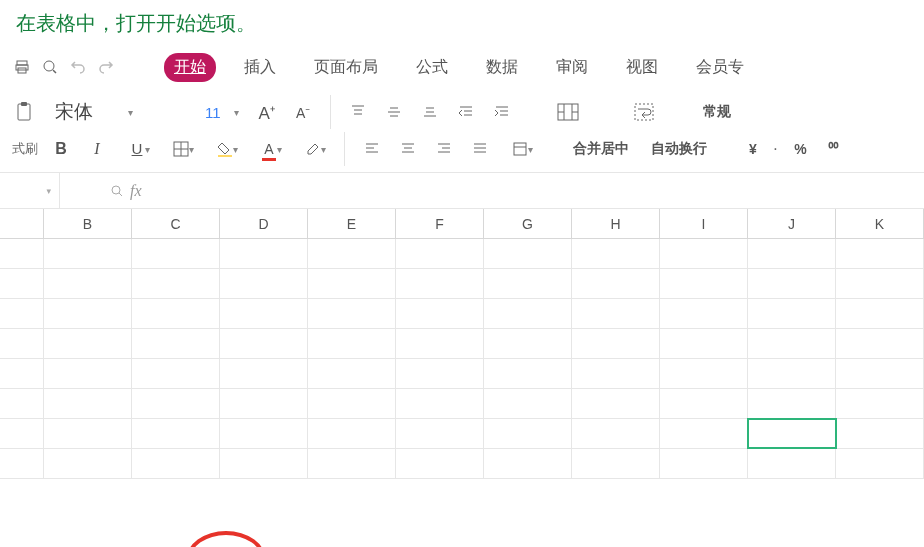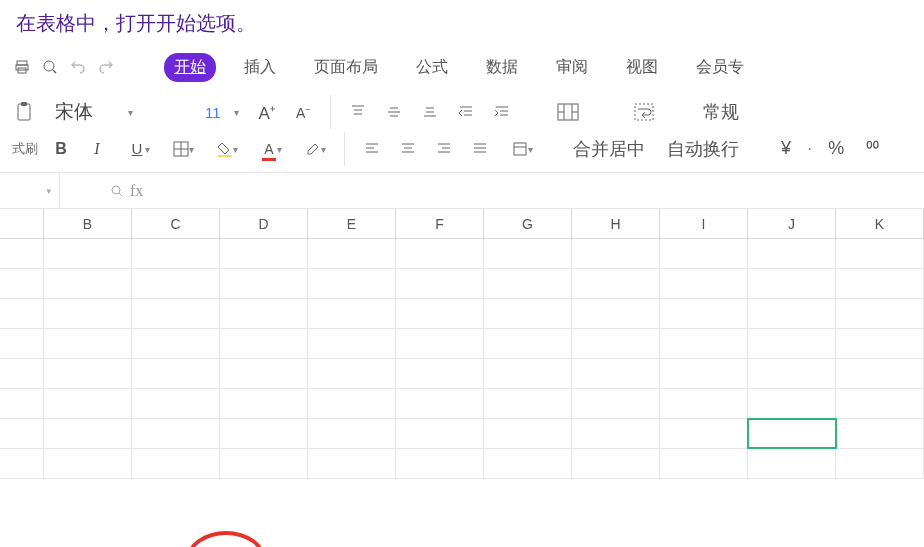--- a/index.html
+++ b/index.html
@@ -1,34 +1,34 @@
 <!DOCTYPE html>
 <html><head>
 <meta charset="utf-8">
 <style>
   * { box-sizing: border-box; margin: 0; padding: 0; }
   body { font-family: "Microsoft YaHei", Arial, sans-serif; background: #fff; width: 924px; height: 547px; overflow: hidden; color: #333; }
-  .instruction { font-size: 20px; padding: 10px 16px; color: #4c1d95; }
+  .instruction { font-size: 20px; padding: 10px 16px; color: #15803d; }
   
   
   .top-row { display: flex; align-items: center; height: 40px; padding: 0 12px; gap: 8px; position: relative; }
   .qa-icon { width: 20px; height: 20px; display: flex; align-items: center; justify-content: center; color: #666; cursor: pointer; }
   .tabs { display: flex; gap: 18px; margin-left: 40px; font-size: 16px; color: #555; }
   .tab { padding: 4px 10px; cursor: pointer; border-radius: 14px; }
-  .tab.active { background: #6d28d9; color: #fff; text-decoration: underline; }
+  .tab.active { background: #be185d; color: #fff; text-decoration: underline; }
   
   
   .ribbon { display: flex; align-items: center; padding: 6px 12px 2px; gap: 10px; height: 46px; }
   .font-select { border: 1px solid transparent; padding: 2px 18px 2px 6px; position: relative; min-width: 90px; font-size: 19px; color: #444; }
   .font-size { border: 1px solid transparent; padding: 2px 18px 2px 6px; min-width: 46px; font-size: 15px; color: #3b82f6; position: relative; }
   .dd::after { content: "▾"; position: absolute; right: 4px; top: 50%; transform: translateY(-50%); font-size: 10px; color: #888; }
   .sep { width: 1px; height: 34px; background: #e3e3e3; margin: 0 4px; }
   .icon-btn { width: 26px; height: 26px; display: flex; align-items: center; justify-content: center; color: #555; cursor: pointer; position: relative; }
   .icon-btn.dd { width: 34px; }
-  .label-btn { font-size: 18px; color: #555; padding: 2px 6px; cursor: pointer; }
+  .label-btn { font-size: 14px; color: #555; padding: 2px 6px; cursor: pointer; font-weight: bold; }
   
   .ribbon2 { display: flex; align-items: center; padding: 0 12px 8px; gap: 10px; height: 40px; border-bottom: 1px solid #e6e6e6; }
   .fmt-label { font-size: 13px; color: #666; }
   
   
   .formula-bar { display: flex; align-items: center; height: 36px; border-bottom: 1px solid #e6e6e6; }
   .name-box { width: 60px; border-right: 1px solid #e6e6e6; height: 100%; display: flex; align-items: center; justify-content: flex-end; padding-right: 8px; color: #888; font-size: 12px; }
   .fx-area { display: flex; align-items: center; gap: 6px; padding: 0 50px; color: #999; }
   
   
@@ -252,21 +252,21 @@
     <span></span>
     <span style="font-size:9px;color:#aaa;margin-left:4px;">▾</span>
   </div>
   <div class="fx-area">
     <span>
         <svg width="14" height="14" viewBox="0 0 14 14">
           <circle cx="6" cy="6" r="4" fill="none" stroke="#aaa"></circle>
           <line x1="9" y1="9" x2="12" y2="12" stroke="#aaa"></line>
         </svg>
       </span>
-    <span style="font-family:serif;">fx</span>
+    <span style="font-style:italic;font-family:serif;">fx</span>
   </div>
   <input type="text" style="flex: 1 1 0%; border: none; outline: none; height: 100%; padding: 0px 8px; font-size: 14px;">
 </div>
 
 <div class="grid">
   <div class="col-headers" id="col-headers">
       <div class="col-hdr"></div>
       <div class="col-hdr">B</div>
       <div class="col-hdr">C</div>
       <div class="col-hdr">D</div>

